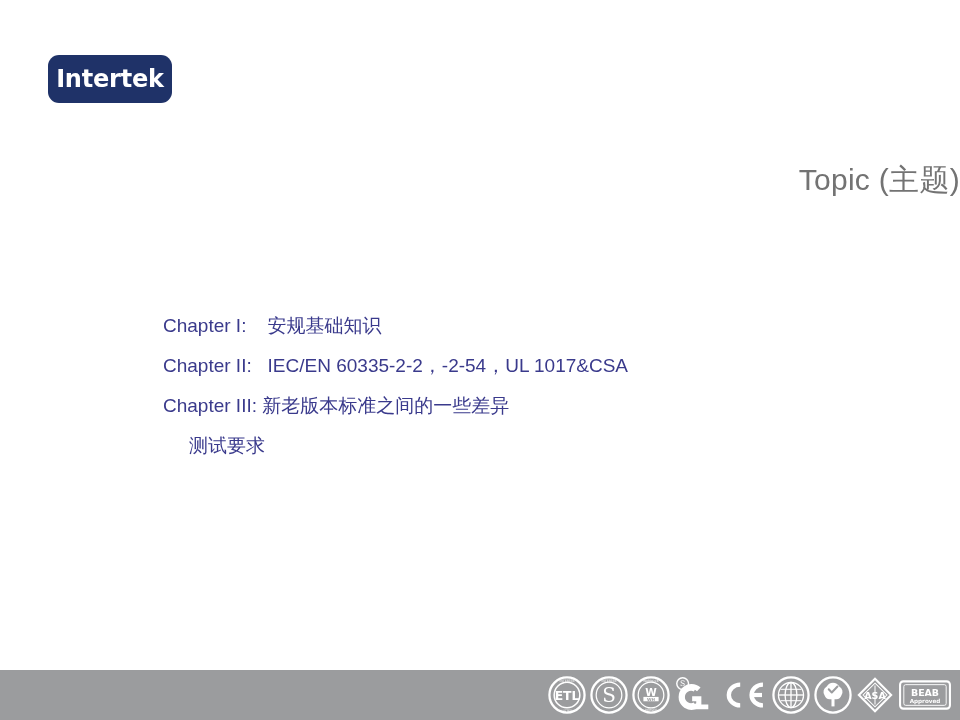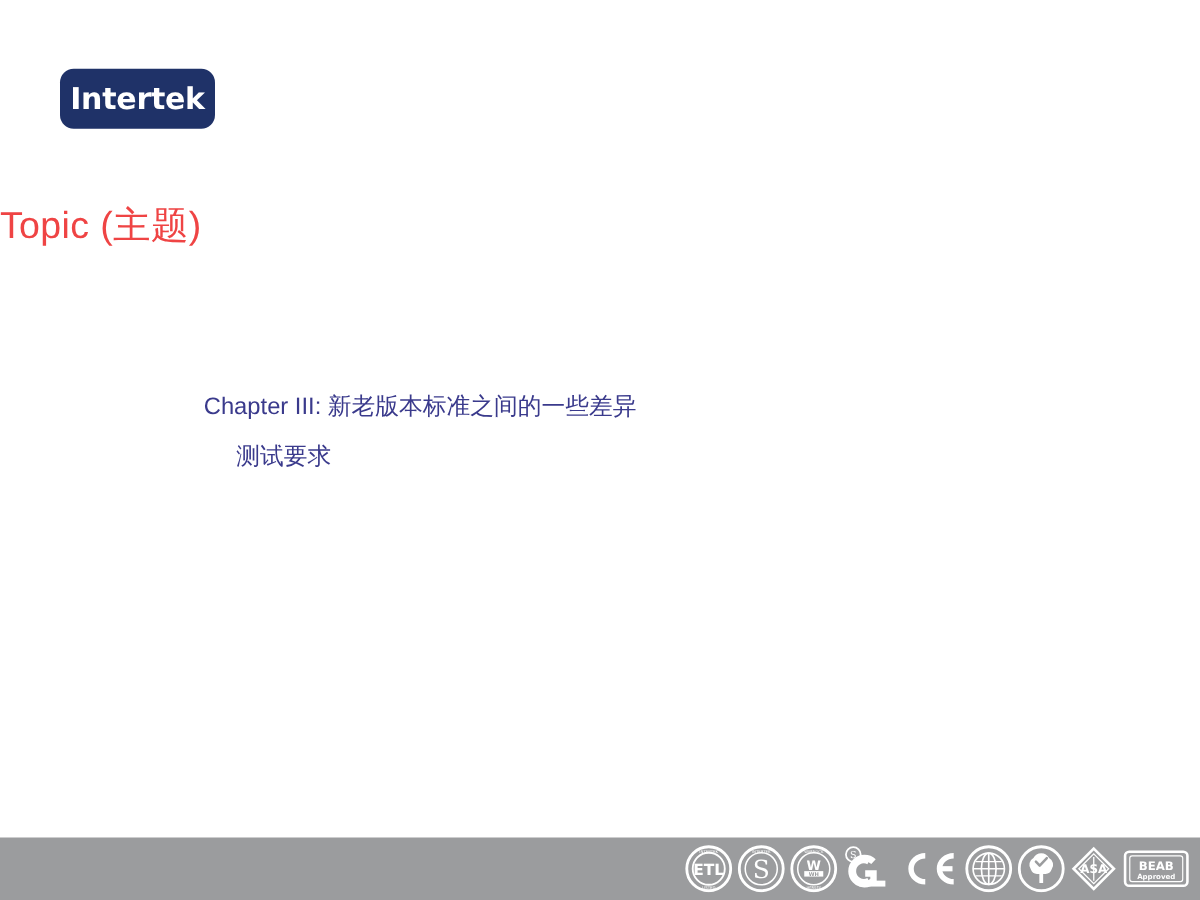--- a/index.html
+++ b/index.html
@@ -36,22 +36,22 @@
     letter-spacing: -0.2px;
     line-height: 1;
   }
 
   
   #title {
     position: absolute;
     left: 0;
     top: 160px;
     width: 960px;
-    text-align: left;
-    color: #ef4444;
+    text-align: right;
+    color: #737373;
     font-size: 30px;
     font-weight: normal;
     letter-spacing: 0.3px;
     white-space: nowrap;
   }
 
   
   #body-block {
     position: absolute;
     left: 163px;
@@ -93,21 +93,31 @@
 <body>
 
 <div id="logo">
   <span class="logo-text">Intertek</span>
 </div>
 
 <div id="title">Topic (主题)</div>
 
 <div id="body-block">
 
-
+  <div class="body-line">
+    <span class="lbl">Chapter I:</span>
+    &nbsp;&nbsp;
+    <span>安规基础知识</span>
+  </div>
+
+  <div class="body-line">
+    <span class="lbl">Chapter II:</span>
+    &nbsp;
+    <span>IEC/EN 60335-2-2，-2-54，UL 1017&amp;CSA</span>
+  </div>
 
 
   <div class="body-line">
     <span class="lbl">Chapter III:</span>
     <span>新老版本标准之间的一些差异</span>
   </div>
 
   <div class="body-line indent-2">
     <span>测试要求</span>
   </div>

